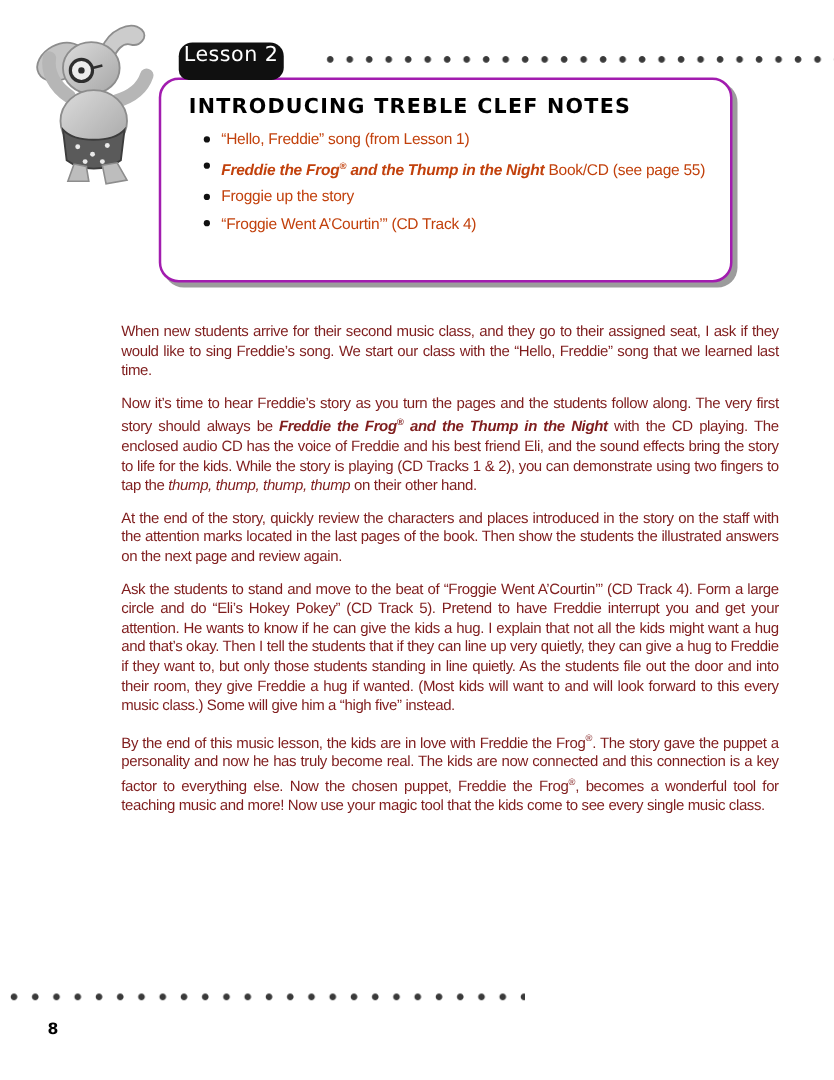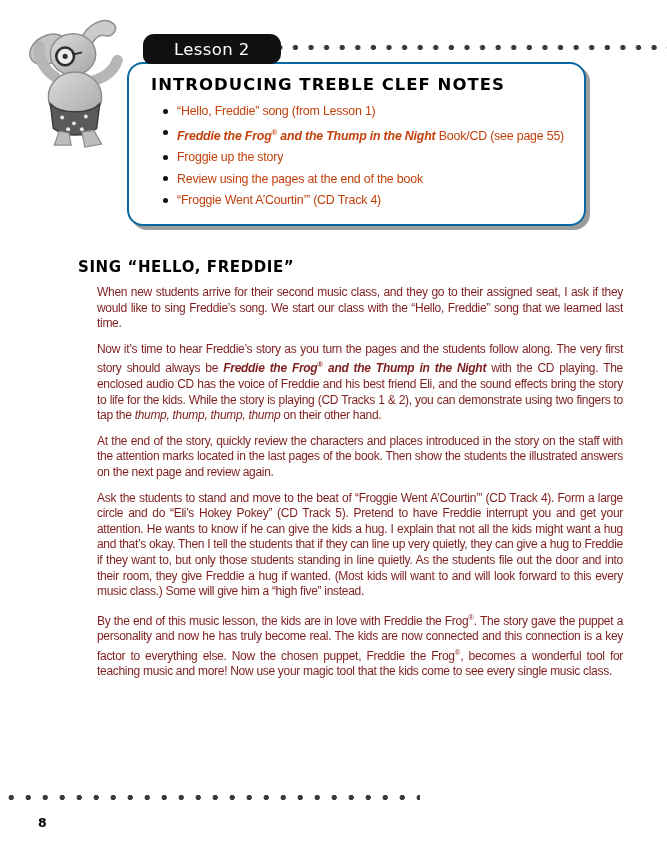--- a/index.html
+++ b/index.html
@@ -11,24 +11,24 @@
     font-family:"Liberation Sans",sans-serif;
     color:#1b1b1b;
   }
 
   
   .eli{position:absolute;left:14px;top:10px;width:122px;height:138px;}
 
   
   .lesson-tab{
     position:absolute;left:143px;top:34px;height:30px;
-    padding:0 31px;
+    padding:0 4px;
     background:#101010;color:#ffffff;
     border-radius:11px 11px 10px 8px;
-    display:flex;align-items:center;
+    display:flex;align-items:flex-start;
     font-family:"DejaVu Sans",sans-serif;
     font-size:16.5px;letter-spacing:.4px;
     z-index:3;
   }
 
   
   .dots{position:absolute;height:7px;background-repeat:repeat-x;}
   .dots-top{
     left:261px;top:44px;width:406px;
     background-image:radial-gradient(circle at 3.2px 3.5px,#3a3a3a 2.3px,rgba(0,0,0,0) 3px);
@@ -37,21 +37,21 @@
   .dots-bottom{
     left:8px;top:794px;width:412px;
     background-image:radial-gradient(circle at 3.2px 3.5px,#3a3a3a 2.3px,rgba(0,0,0,0) 3px);
     background-size:17px 7px;
   }
 
   
   .intro-box{
     position:absolute;left:127px;top:62px;width:459px;height:164px;
     background:#ffffff;
-    border:2px solid #0369a1;
+    border:2px solid #a21caf;
     border-radius:16px;
     box-shadow:4px 4px 0 #9c9c9c;
     padding:11px 16px 0 22px;
     box-sizing:border-box;
     z-index:2;
   }
   .box-title{
     margin:0 0 10px 0;
     font-family:"DejaVu Sans",sans-serif;
     font-weight:bold;font-size:16.5px;letter-spacing:1px;
@@ -146,27 +146,25 @@
   </div>
 
   <div class="dots dots-top"></div>
 
   <div class="intro-box">
     <h1 class="box-title">INTRODUCING TREBLE CLEF NOTES</h1>
     <ul class="bullets">
       <li><span>“Hello, Freddie” song (from Lesson 1)</span></li>
       <li><span class="bi">Freddie the Frog</span><span class="bi sup">®</span><span class="bi"> and the Thump in the Night</span><span> Book/CD (see page 55)</span></li>
       <li><span>Froggie up the story</span></li>
-      <li><span>Review using the pages at the end of the book</span></li>
       <li><span>“Froggie Went A’Courtin’” (CD Track 4)</span></li>
     </ul>
   </div>
 
   <main class="content">
-    <h2>SING “HELLO, FREDDIE”</h2>
     <p><span>When new students arrive for their second music class, and they go to their assigned seat, I ask if they would like to sing Freddie’s song. We start our class with the “Hello, Freddie” song that we learned last time.</span></p>
 
     <p><span>Now it’s time to hear Freddie’s story as you turn the pages and the students follow along. The very first story should always be </span><span class="bi">Freddie the Frog</span><span class="bi sup">®</span><span class="bi"> and the Thump in the Night</span><span> with the CD playing. The enclosed audio CD has the voice of Freddie and his best friend Eli, and the sound effects bring the story to life for the kids. While the story is playing (CD Tracks 1 &amp; 2), you can demonstrate using two fingers to tap the </span><span class="i">thump, thump, thump, thump</span><span> on their other hand.</span></p>
     <p><span>At the end of the story, quickly review the characters and places introduced in the story on the staff with the attention marks located in the last pages of the book. Then show the students the illustrated answers on the next page and review again.</span></p>
 
     <p><span>Ask the students to stand and move to the beat of “Froggie Went A’Courtin’” (CD Track 4). Form a large circle and do “Eli’s Hokey Pokey” (CD Track 5). Pretend to have Freddie interrupt you and get your attention. He wants to know if he can give the kids a hug. I explain that not all the kids might want a hug and that’s okay. Then I tell the students that if they can line up very quietly, they can give a hug to Freddie if they want to, but only those students standing in line quietly. As the students file out the door and into their room, they give Freddie a hug if wanted. (Most kids will want to and will look forward to this every music class.) Some will give him a “high five” instead.</span></p>
     <p><span>By the end of this music lesson, the kids are in love with Freddie the Frog</span><span class="sup">®</span><span>. The story gave the puppet a personality and now he has truly become real. The kids are now connected and this connection is a key factor to everything else. Now the chosen puppet, Freddie the Frog</span><span class="sup">®</span><span>, becomes a wonderful tool for teaching music and more! Now use your magic tool that the kids come to see every single music class.</span></p>
   </main>
 
   <div class="dots dots-bottom"></div>

